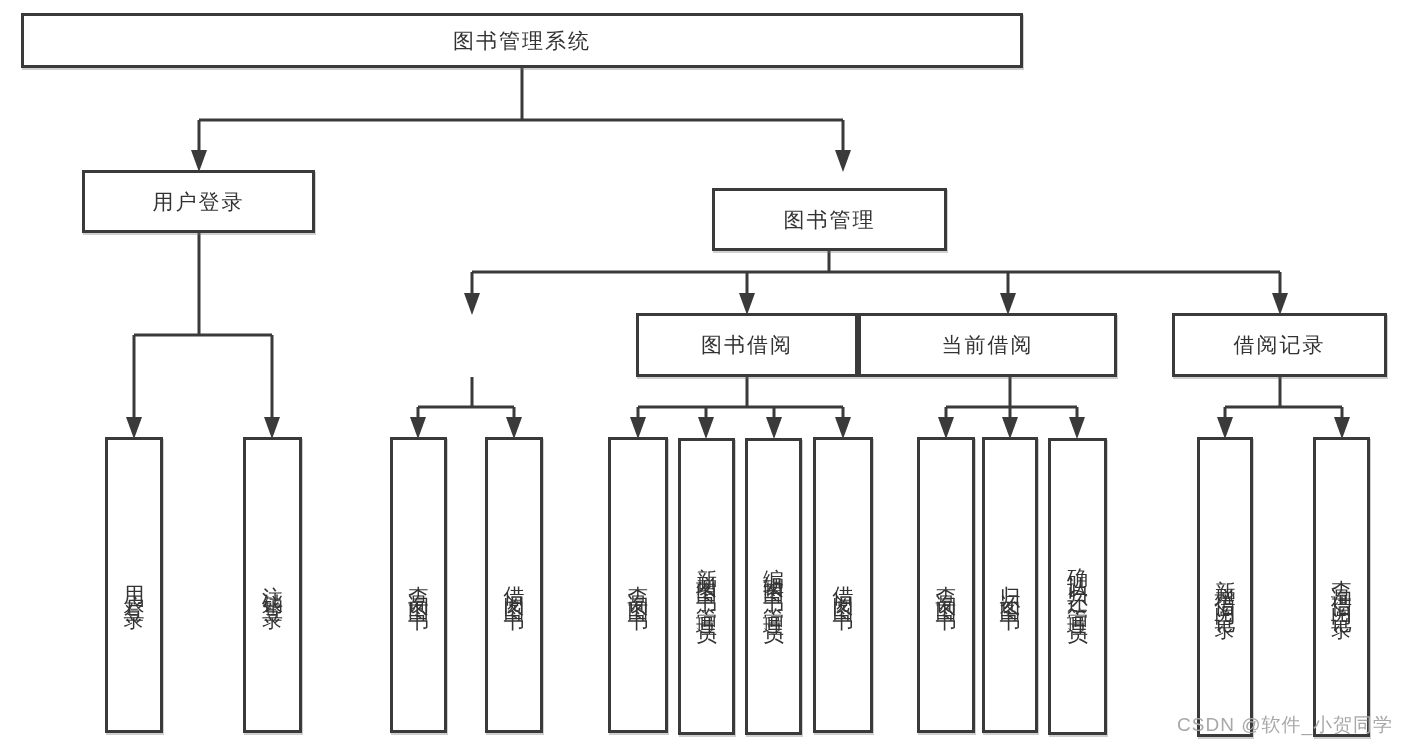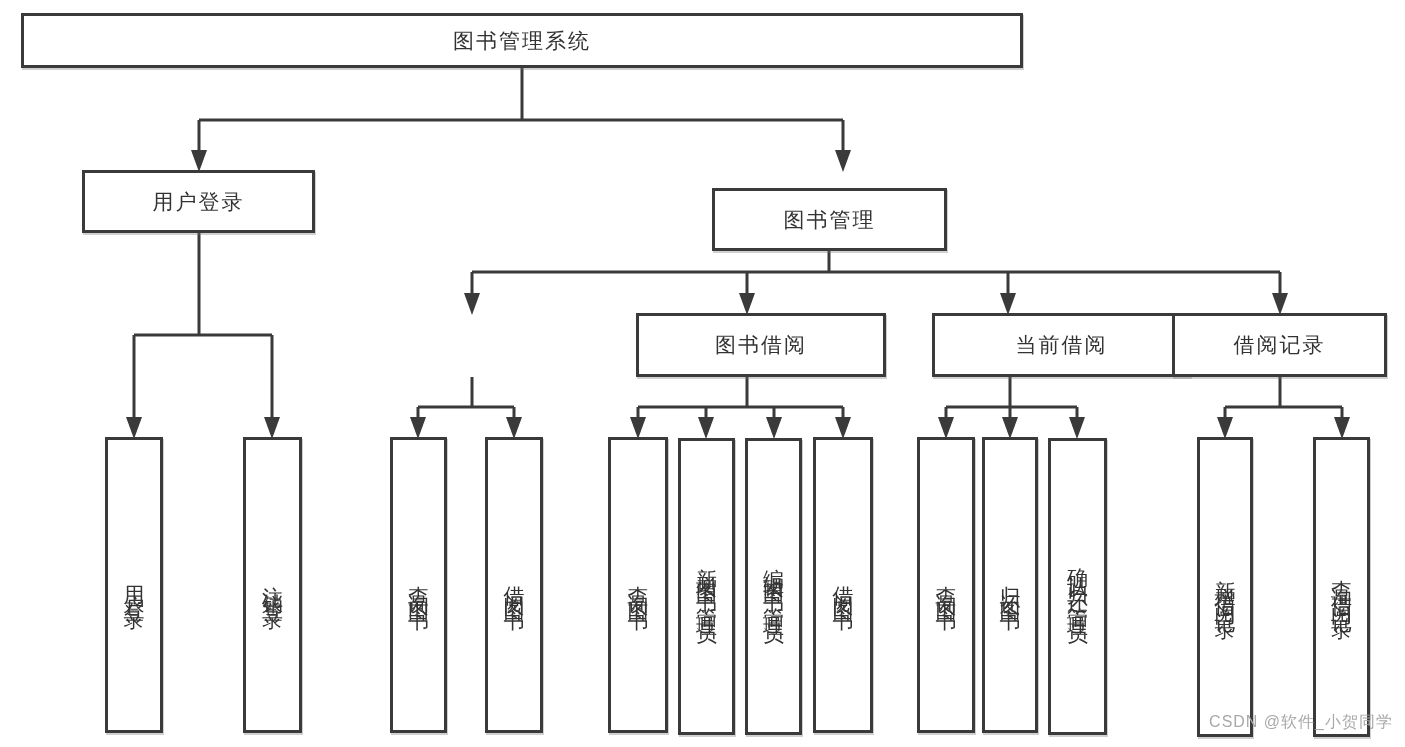--- a/index.html
+++ b/index.html
@@ -51,21 +51,21 @@
   .node.v span {
     writing-mode: vertical-rl;
     text-orientation: mixed;
     letter-spacing: 8px;
     white-space: normal;
   }
   #watermark {
     position: absolute;
     right: 12px;
     top: 712px;
-    font-size: 16px;
+    font-size: 19px;
     color: var(--watermark);
     letter-spacing: 1px;
     margin-left: 36px;
   }
 </style>
 </head>
 <body>
 
 <div id="stage">
 
@@ -109,24 +109,24 @@
     <span>图书管理系统</span>
   </div>
 
   <div class="node h" style="left:82px; top:170px; width:233px; height:63px">
     <span>用户登录</span>
   </div>
   <div class="node h" style="left:712px; top:188px; width:235px; height:63px">
     <span>图书管理</span>
   </div>
 
-  <div class="node h" style="left:636px; top:313px; width:250px; height:64px">
+  <div class="node h" style="left:636px; top:313px; width:222px; height:64px">
     <span>图书借阅</span>
   </div>
-  <div class="node h" style="left:932px; top:313px; width:259px; height:64px">
+  <div class="node h" style="left:858px; top:313px; width:259px; height:64px">
     <span>当前借阅</span>
   </div>
   <div class="node h" style="left:1172px; top:313px; width:215px; height:64px">
     <span>借阅记录</span>
   </div>
 
   <div class="node v" style="left:105px; top:437px; width:58px; height:296px">
     <span>用户登录</span>
   </div>
   <div class="node v" style="left:243px; top:437px; width:59px; height:296px">

